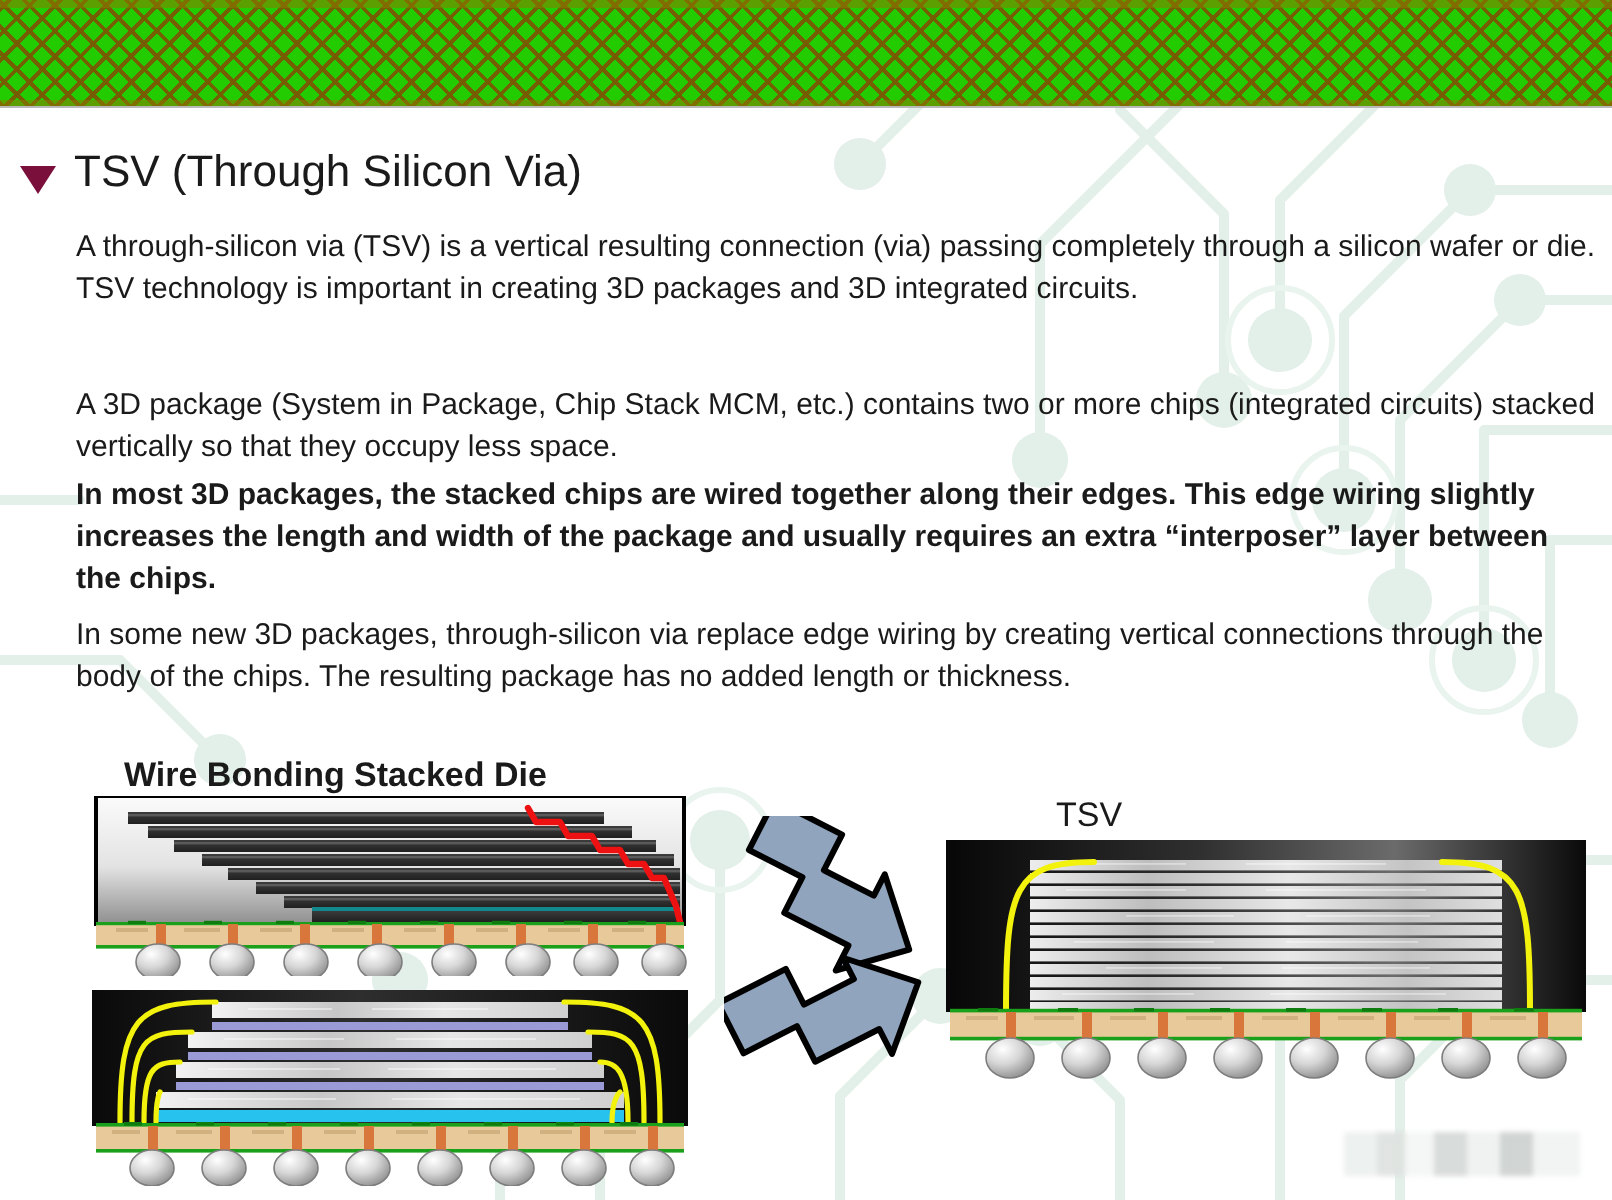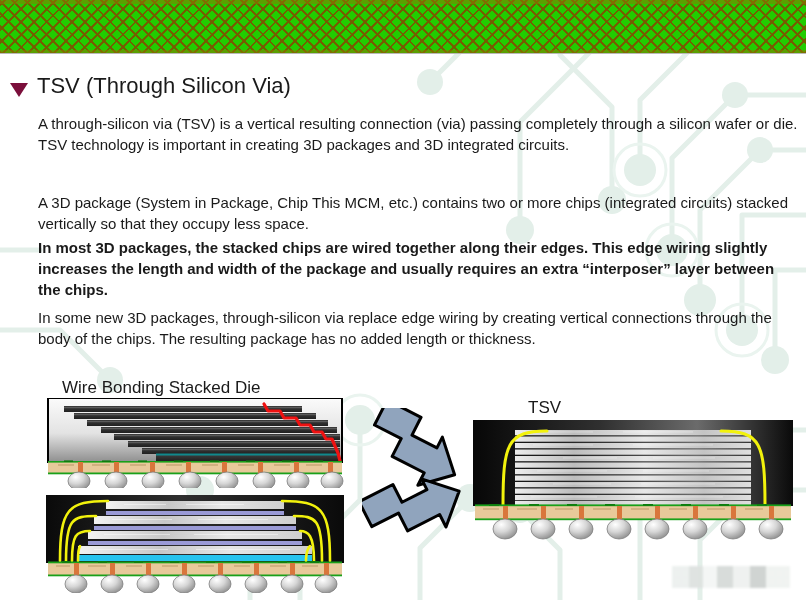--- a/index.html
+++ b/index.html
@@ -51,21 +51,21 @@
     font-size:15px;color:#1a1a1a;line-height:21px;
     width:760px;
   }
   #p1{top:60px;}
   #p2{top:139px;}
   #p3{top:184px;font-weight:bold;}
   #p4{top:254px;}
 
   
   .fig-label{position:absolute;font-size:17px;color:#1a1a1a;z-index:2;}
-  #label-wirebond{left:62px;top:378px;}
+  #label-wirebond{left:62px;top:378px;font-weight:bold;}
   #label-tsv{left:528px;top:398px;}
 
   
   .figure{position:absolute;z-index:2;}
   #fig-wirebond{left:46px;top:398px;width:298px;height:90px;}
   #fig-stacked  {left:46px;top:495px;width:298px;height:98px;}
   #fig-tsv      {left:473px;top:420px;width:320px;height:120px;}
   #arrows       {left:362px;top:408px;width:120px;height:140px;}
   .figure svg,#arrows svg{display:block;}
 
@@ -143,21 +143,21 @@
 <div id="title-rule"></div>
 
 <div id="content">
 
   <div id="heading-row">
     <div id="bullet-tri"></div>
     <div id="heading-text">TSV (Through Silicon Via)</div>
   </div>
 
   <div class="para" id="p1">A through-silicon via (TSV) is a vertical resulting connection (via) passing completely through a silicon wafer or die. TSV technology is important in creating 3D packages and 3D integrated circuits.</div>
-  <div class="para" id="p2"> A 3D package (System in Package, Chip This MCM, etc.) contains two or more chips (integrated circuits) stacked vertically so that they occupy less space.</div>
+  <div class="para" id="p2"> A 3D package (System in Package, Chip Stack MCM, etc.) contains two or more chips (integrated circuits) stacked vertically so that they occupy less space.</div>
   <div class="para" id="p3">In most 3D packages, the stacked chips are wired together along their edges. This edge wiring slightly increases the length and width of the package and usually requires an extra “interposer” layer between the chips.</div>
   <div class="para" id="p4">In some new 3D packages, through-silicon via replace edge wiring by creating vertical connections through the body of the chips. The resulting package has no added length or thickness.</div>
 
 </div>
 
 <div class="fig-label" id="label-wirebond">Wire Bonding Stacked Die</div>
 <div class="fig-label" id="label-tsv">TSV</div>
 
 <div class="figure" id="fig-wirebond">
 <svg width="298" height="90" viewBox="0 0 298 90">

